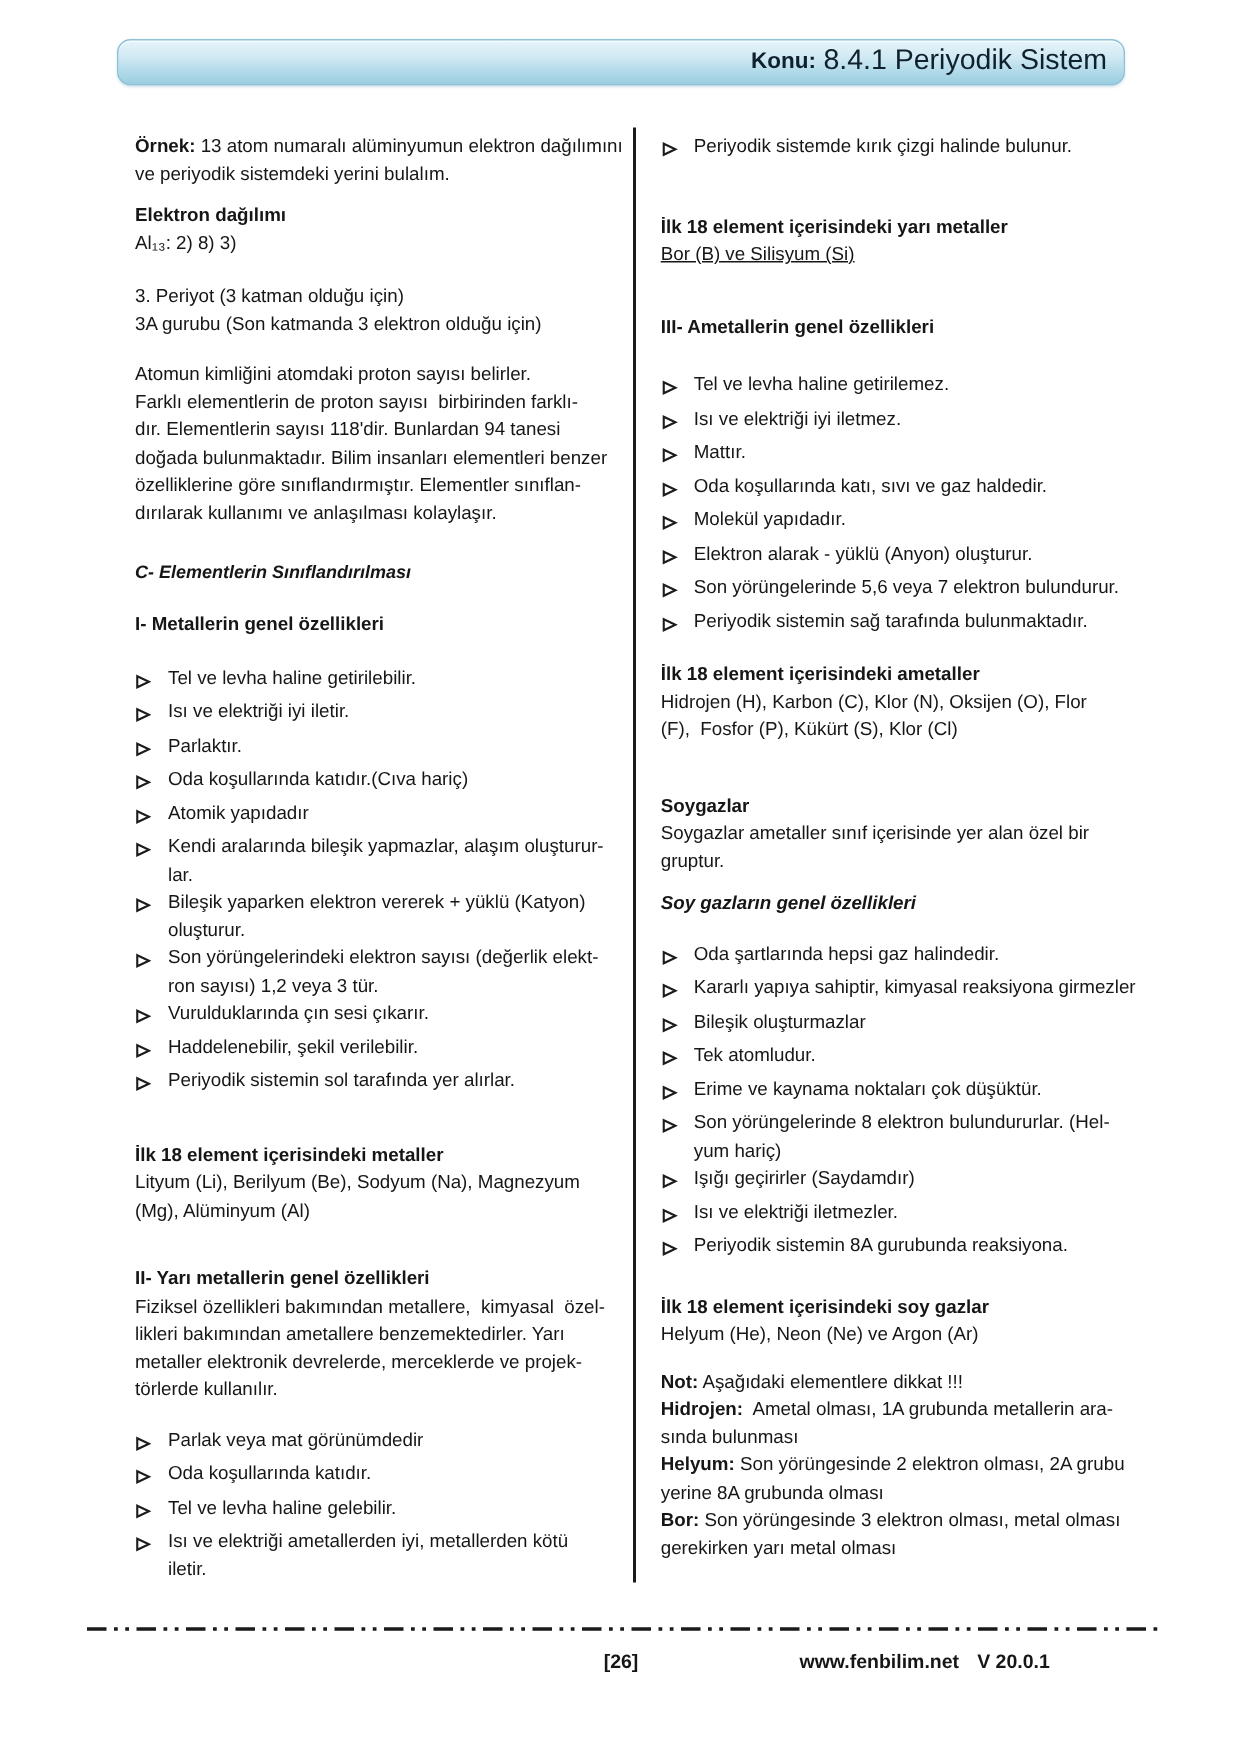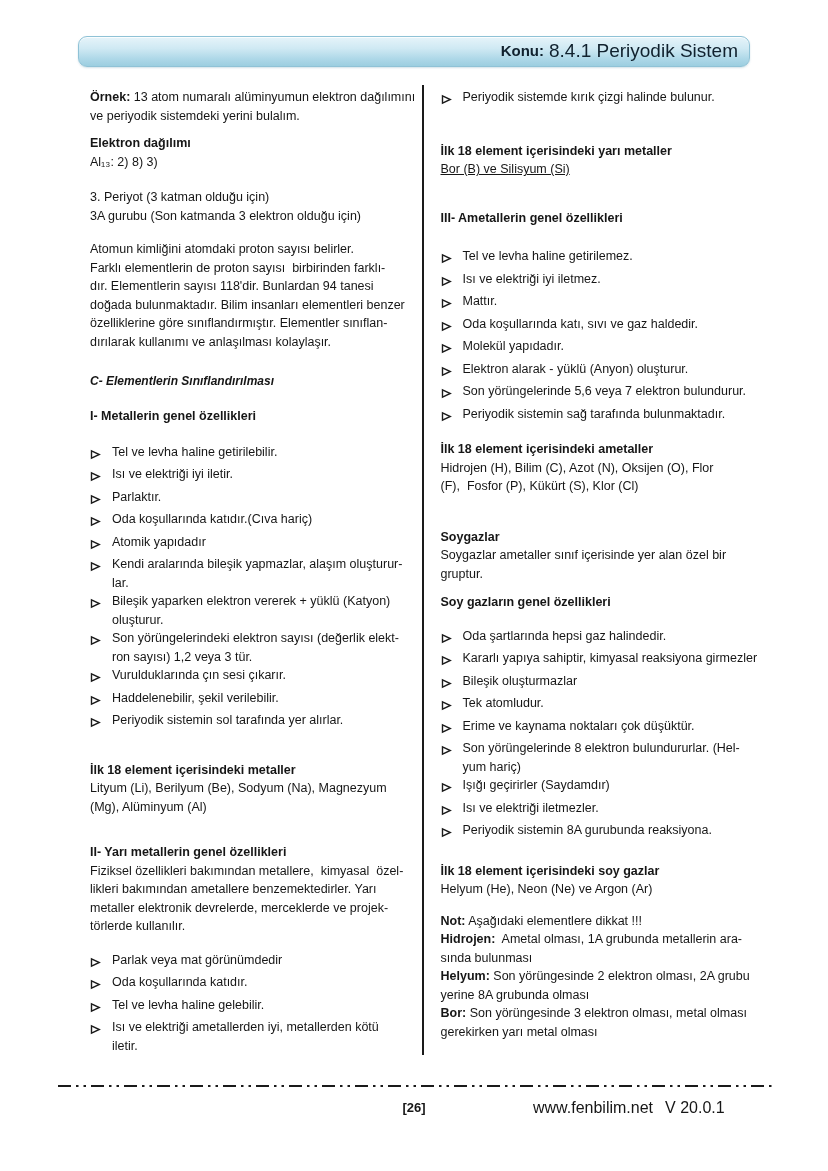--- a/index.html
+++ b/index.html
@@ -3,21 +3,21 @@
 <meta charset="utf-8">
 <style>
   html,body{margin:0;padding:0;}
   body{
     width:828px;height:1171px;position:relative;background:#ffffff;
     font-family:"Liberation Sans","DejaVu Sans",sans-serif;
     color:#161616;font-size:12.5px;line-height:18.5px;
     -webkit-font-smoothing:antialiased;
   }
   .banner{
-    position:absolute;left:78px;top:36px;width:672px;height:31px;
+    position:absolute;left:78px;top:26px;width:672px;height:31px;
     border-radius:9px;border:1px solid #8fc2d6;
     background:linear-gradient(180deg,#e6f4fa 0%,#cfe9f3 40%,#aed8e8 75%,#9ccee0 100%);
     box-shadow:inset 0 1px 0 rgba(255,255,255,.8), 0 1px 2px rgba(120,170,190,.35);
     display:flex;align-items:center;justify-content:flex-end;
     padding-right:11px;box-sizing:border-box;
   }
   .banner .b-label{font-weight:bold;font-size:15px;color:#10212e;}
   .banner .b-title{font-size:19px;color:#10212e;margin-left:5px;text-align:right;}
   .columns{
     position:absolute;left:90px;top:85px;width:682px;
@@ -34,21 +34,21 @@
   .bullets{}
   .li{display:flex;align-items:flex-start;}
   .li .marker{flex:0 0 auto;width:11px;margin-right:11px;padding-top:4px;}
   .li .li-text{white-space:pre-wrap;}
   .footer-sep{position:absolute;left:58px;top:1084px;width:714px;height:4px;}
   .footer-page{
     position:absolute;top:1099px;left:50%;transform:translateX(-50%);
     font-weight:bold;font-size:13px;
   }
   .footer-site{
-    position:absolute;top:1099px;left:533px;font-weight:normal;font-size:16px;
+    position:absolute;top:1099px;left:533px;font-weight:bold;font-size:13px;
   }
   .footer-site .ver{margin-left:12px;}
 </style>
 </head>
 <body>
 
 <div class="banner">
   <span class="b-label">Konu:</span>
   <span class="b-title">8.4.1 Periyodik Sistem</span>
 </div>
@@ -233,26 +233,26 @@
           <span class="li-text">Son yörüngelerinde 5,6 veya 7 elektron bulundurur.</span>
         </div>
         <div class="li">
           <span class="marker"><svg width="11" height="11" viewBox="0 0 11 11">
               <path d="M1.5 1.8 L9.3 5.5 L1.5 9.2 Z" fill="none" stroke="#1c1c1c" stroke-width="1.4" stroke-linejoin="miter"></path>
             </svg></span>
           <span class="li-text">Periyodik sistemin sağ tarafında bulunmaktadır.</span>
         </div>
       </div>
       <div class="heading" style="margin-top: 13px;">İlk 18 element içerisindeki ametaller</div>
-      <div class="para" style="margin-top: 0px;"><span>Hidrojen (H), Bilim (C), Azot (N), Oksijen (O), Flor
+      <div class="para" style="margin-top: 0px;"><span>Hidrojen (H), Karbon (C), Klor (N), Oksijen (O), Flor
 (F),  Fosfor (P), Kükürt (S), Klor (Cl)</span></div>
       <div class="heading" style="margin-top: 32px;">Soygazlar</div>
       <div class="para" style="margin-top: 0px;"><span>Soygazlar ametaller sınıf içerisinde yer alan özel bir
 gruptur.</span></div>
-      <div class="heading" style="margin-top: 10px;">Soy gazların genel özellikleri</div>
+      <div class="heading" style="margin-top: 10px; font-style: italic;">Soy gazların genel özellikleri</div>
       <div class="bullets" style="margin-top: 15px;">
         <div class="li">
           <span class="marker"><svg width="11" height="11" viewBox="0 0 11 11">
               <path d="M1.5 1.8 L9.3 5.5 L1.5 9.2 Z" fill="none" stroke="#1c1c1c" stroke-width="1.4" stroke-linejoin="miter"></path>
             </svg></span>
           <span class="li-text">Oda şartlarında hepsi gaz halindedir.</span>
         </div>
         <div class="li">
           <span class="marker"><svg width="11" height="11" viewBox="0 0 11 11">
               <path d="M1.5 1.8 L9.3 5.5 L1.5 9.2 Z" fill="none" stroke="#1c1c1c" stroke-width="1.4" stroke-linejoin="miter"></path>

